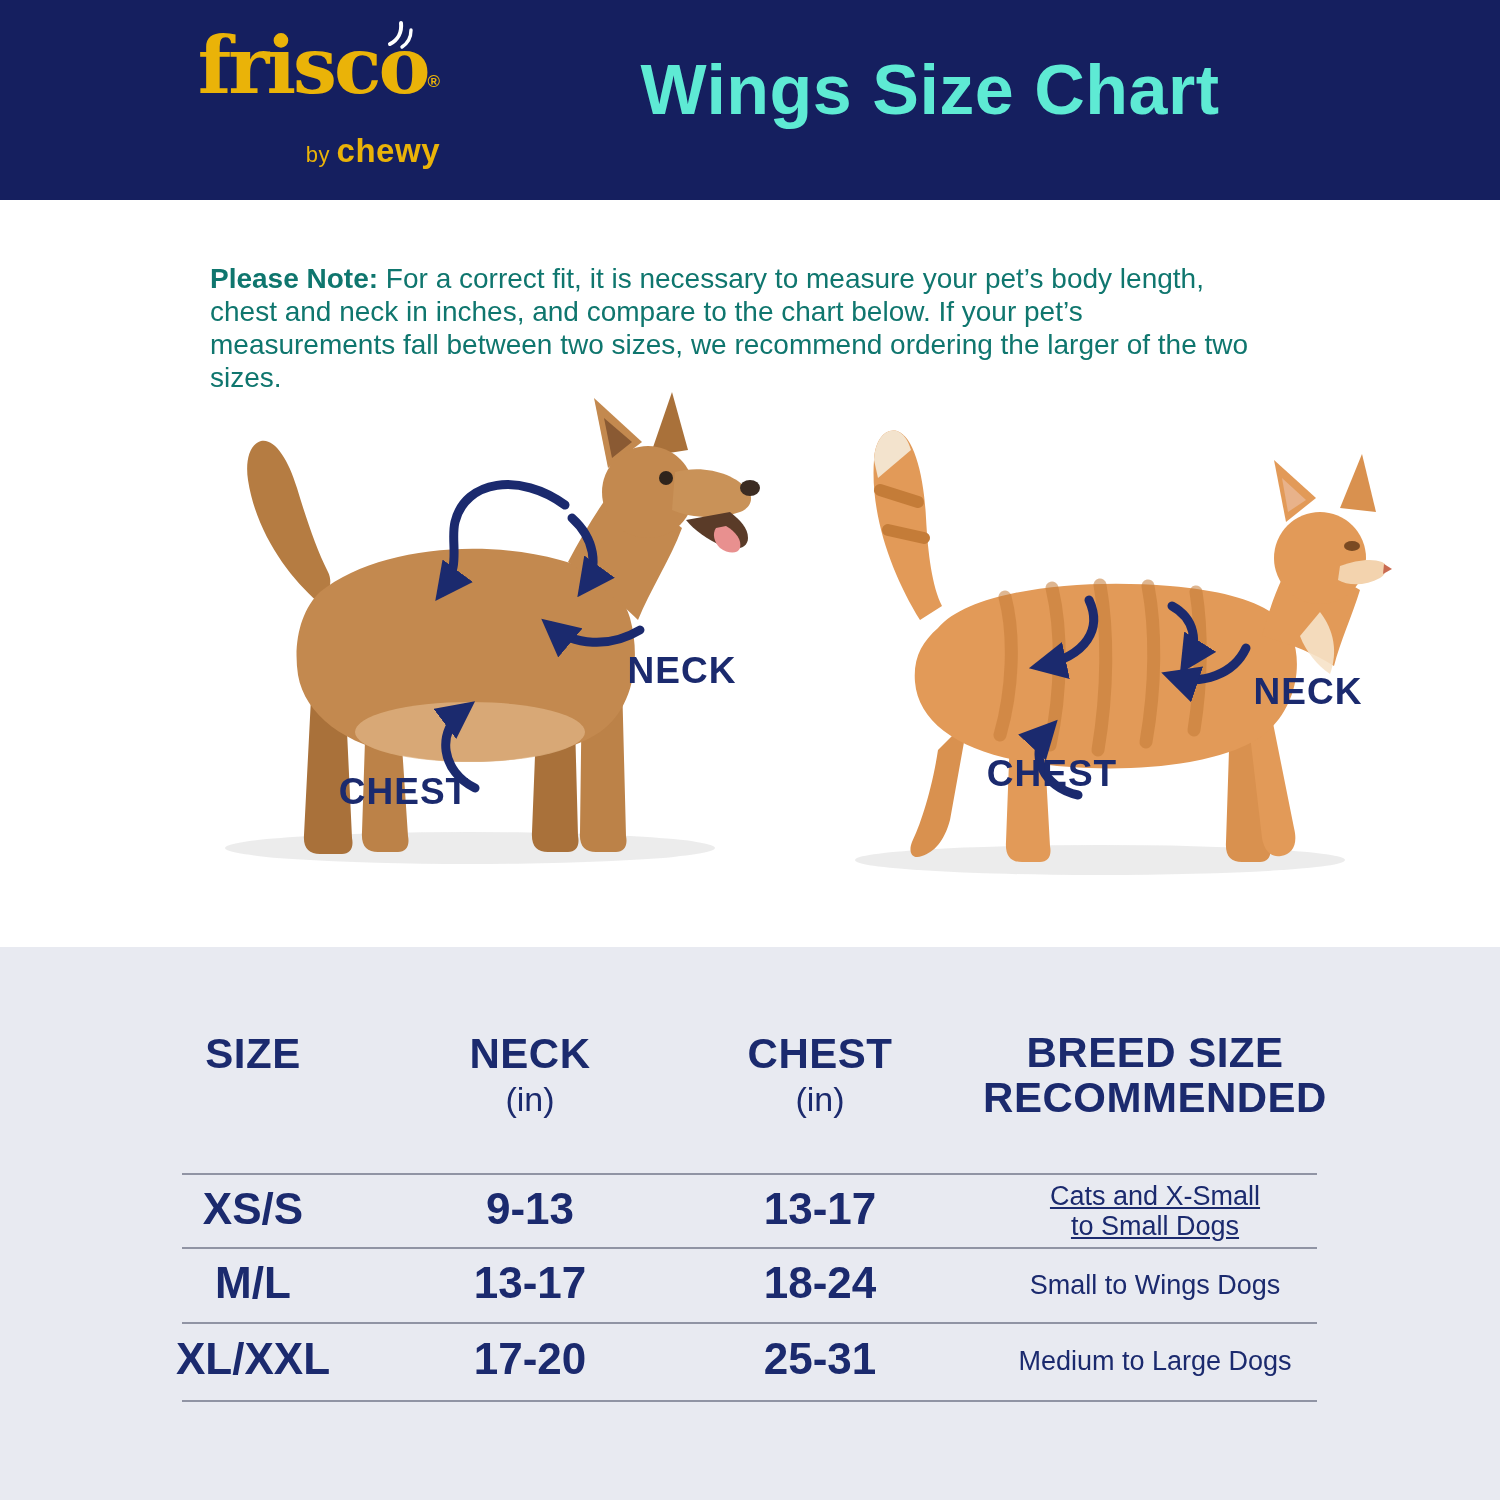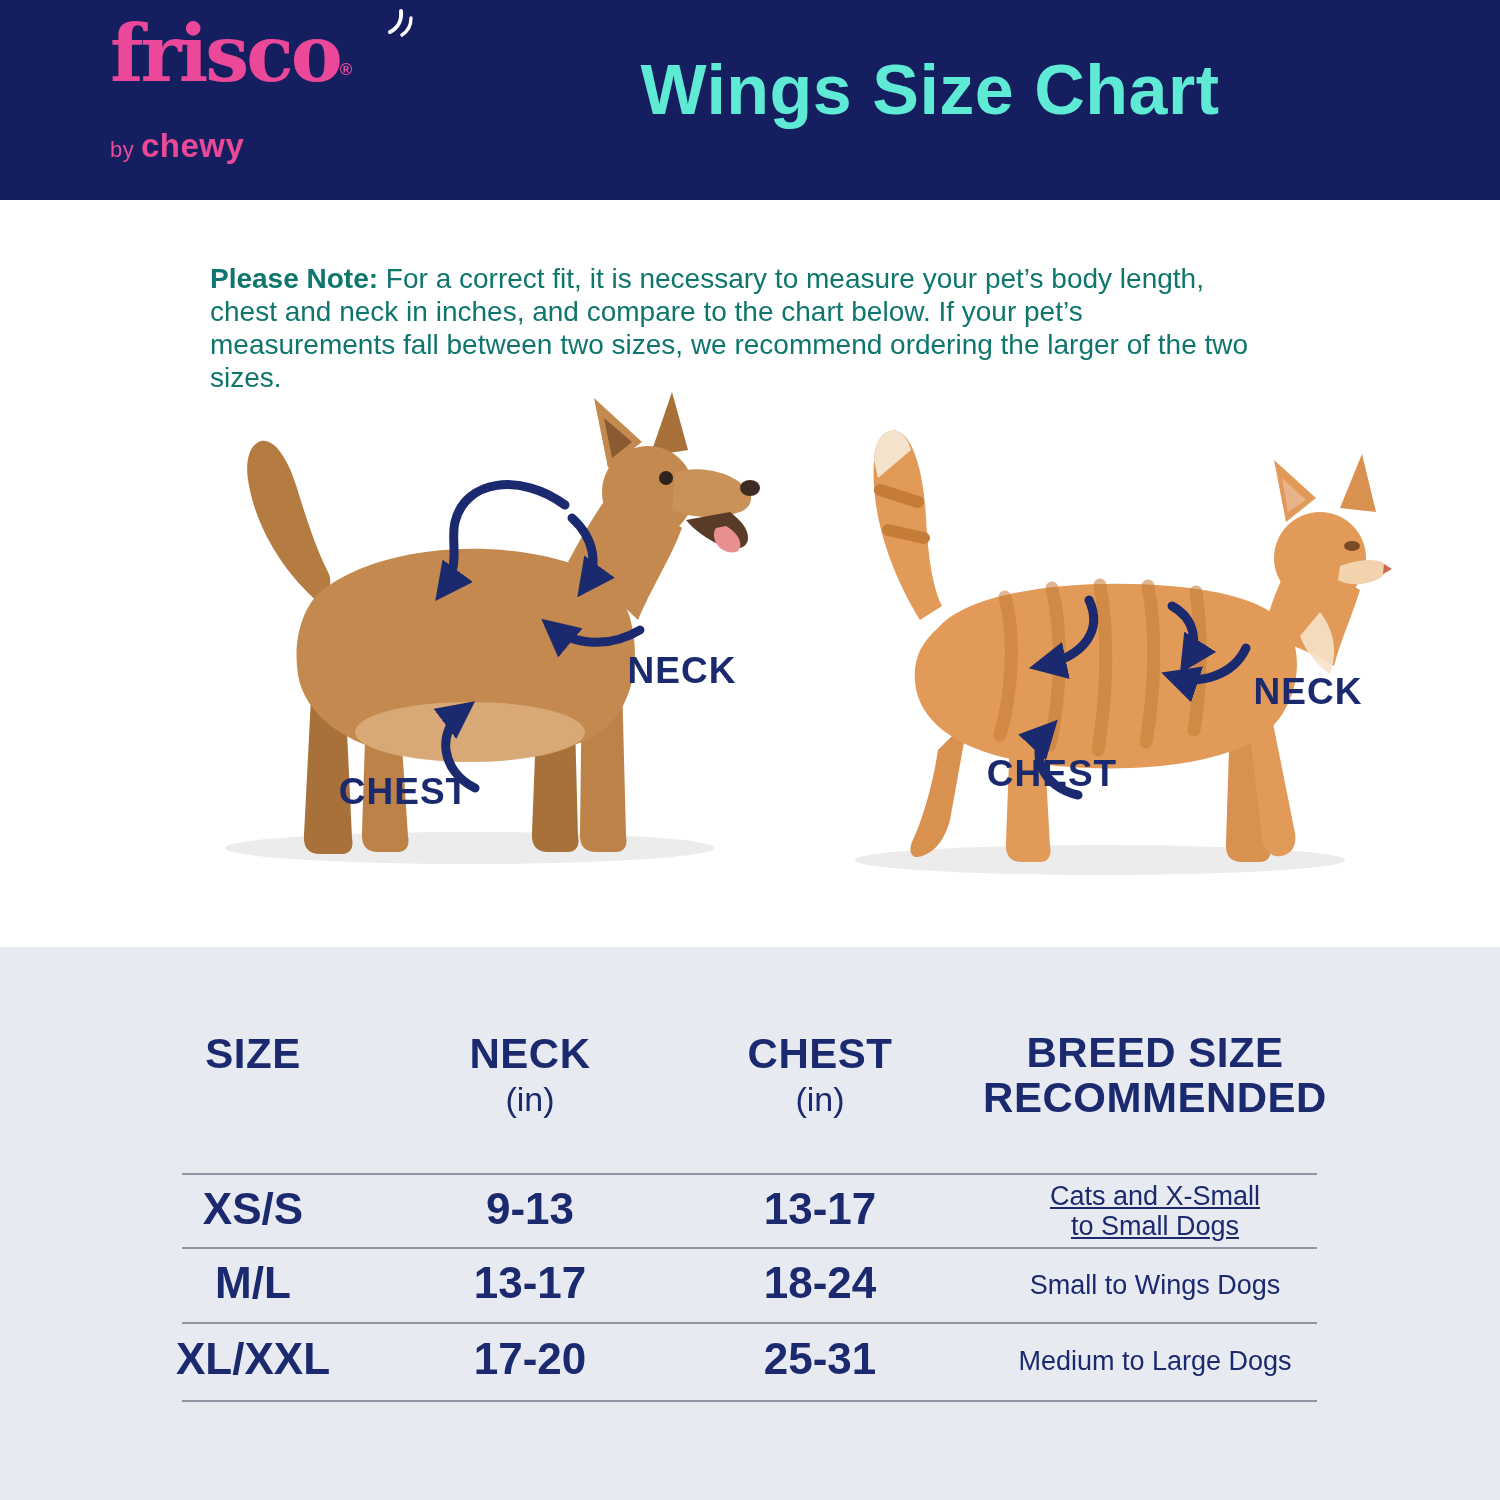--- a/index.html
+++ b/index.html
@@ -1,25 +1,25 @@
 <!DOCTYPE html>
 <html><head>
 <meta charset="utf-8">
 <style>
   html,body{margin:0;padding:0;background:#fff;}
   .canvas{position:relative;width:1500px;height:1500px;background:#ffffff;overflow:hidden;
           font-family:"Liberation Sans", sans-serif;}
   
   .header{position:absolute;left:0;top:0;width:1500px;height:200px;background:#151f5f;}
-  .logo{position:absolute;left:110px;top:14px;width:330px;text-align:left;color:#ec4899;}
+  .logo{position:absolute;left:110px;top:26px;width:330px;text-align:right;color:#eab308;}
   .logo-main{position:relative;font-family:"DejaVu Serif", serif;font-weight:700;
              font-size:78px;line-height:80px;letter-spacing:-3px;}
   .logo-reg{font-size:17px;vertical-align:6px;letter-spacing:0;font-family:"Liberation Sans",sans-serif;}
   .logo-swoosh{position:absolute;right:26px;top:-8px;}
-  .logo-by{margin-top:17px;font-size:22px;letter-spacing:0.5px;}
+  .logo-by{margin-top:10px;font-size:22px;letter-spacing:0.5px;}
   .logo-chewy{font-size:33px;font-weight:700;letter-spacing:0.5px;}
   .title{position:absolute;left:450px;top:0;width:960px;height:180px;
          display:flex;align-items:center;justify-content:center;
          color:#5eead4;font-size:70px;font-weight:700;letter-spacing:0.5px;}
   
   .note{position:absolute;left:210px;top:234px;width:1060px;
         color:#0f766e;font-size:28px;line-height:33px;font-weight:400;}
   .note b{font-weight:700;}
   
   .pet-svg{position:absolute;}

